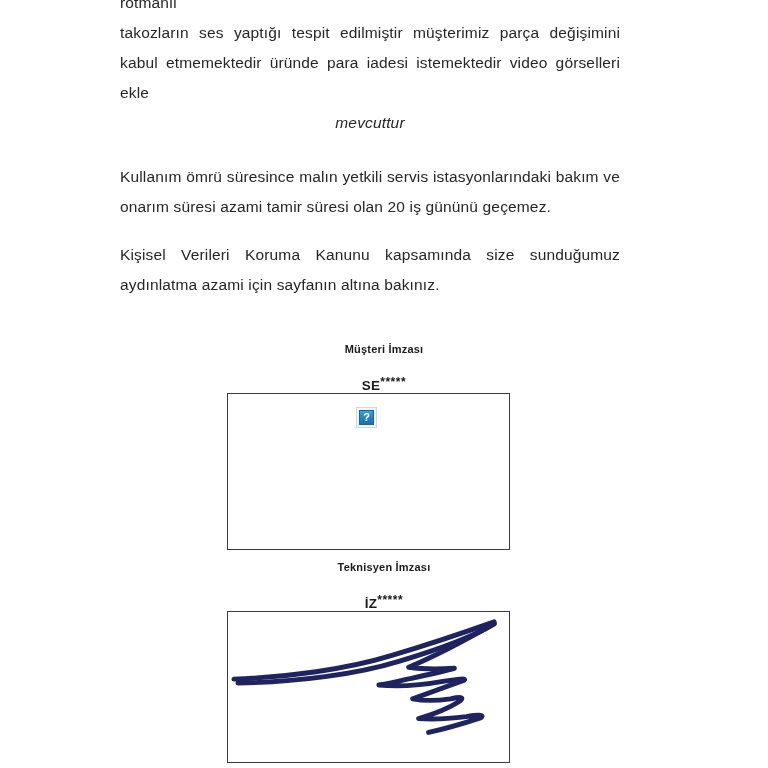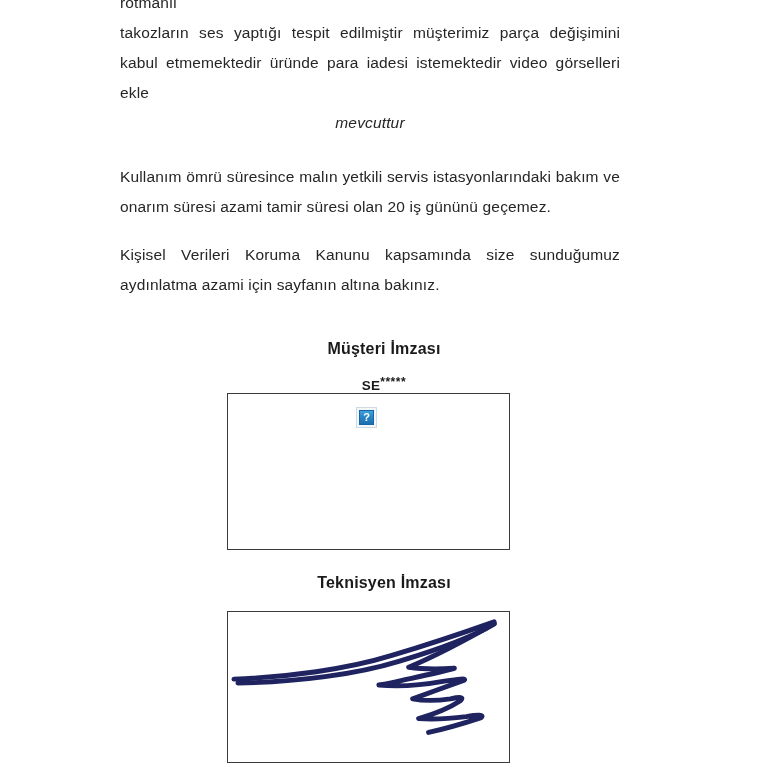--- a/index.html
+++ b/index.html
@@ -48,24 +48,24 @@
   .spacer-md { height: 24px; }
 
   
   .sig-section {
     position: absolute;
     left: 0;
     width: 768px;
     text-align: center;
   }
   #customer-section { top: 340px; }
-  #technician-section { top: 574px; }
+  #technician-section { top: 558px; }
 
   .sig-title {
-    font-size: 16px;
+    font-size: 11px;
     font-weight: bold;
     color: #1a1a1a;
     letter-spacing: 0.2px;
     margin: 0;
     line-height: 18px;
   }
   .sig-code {
     font-size: 13.5px;
     font-weight: bold;
     color: #1a1a1a;

